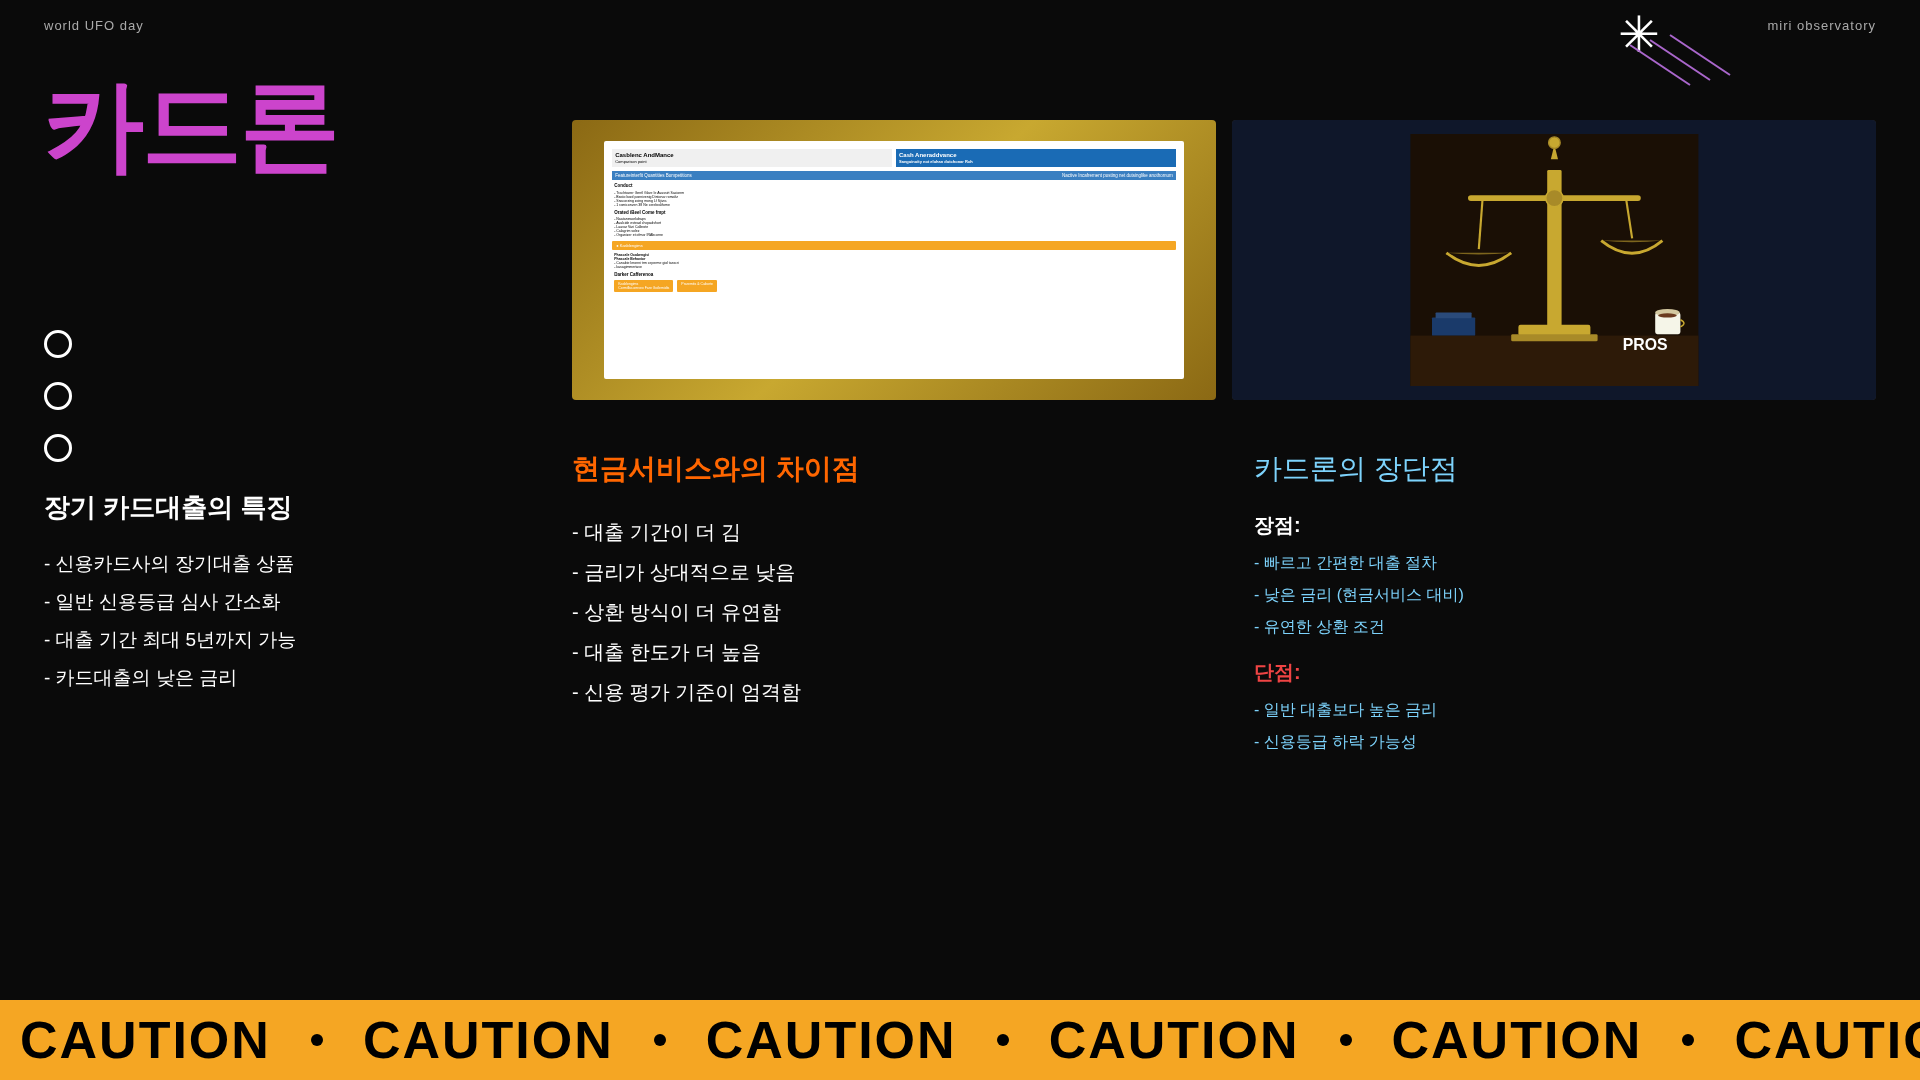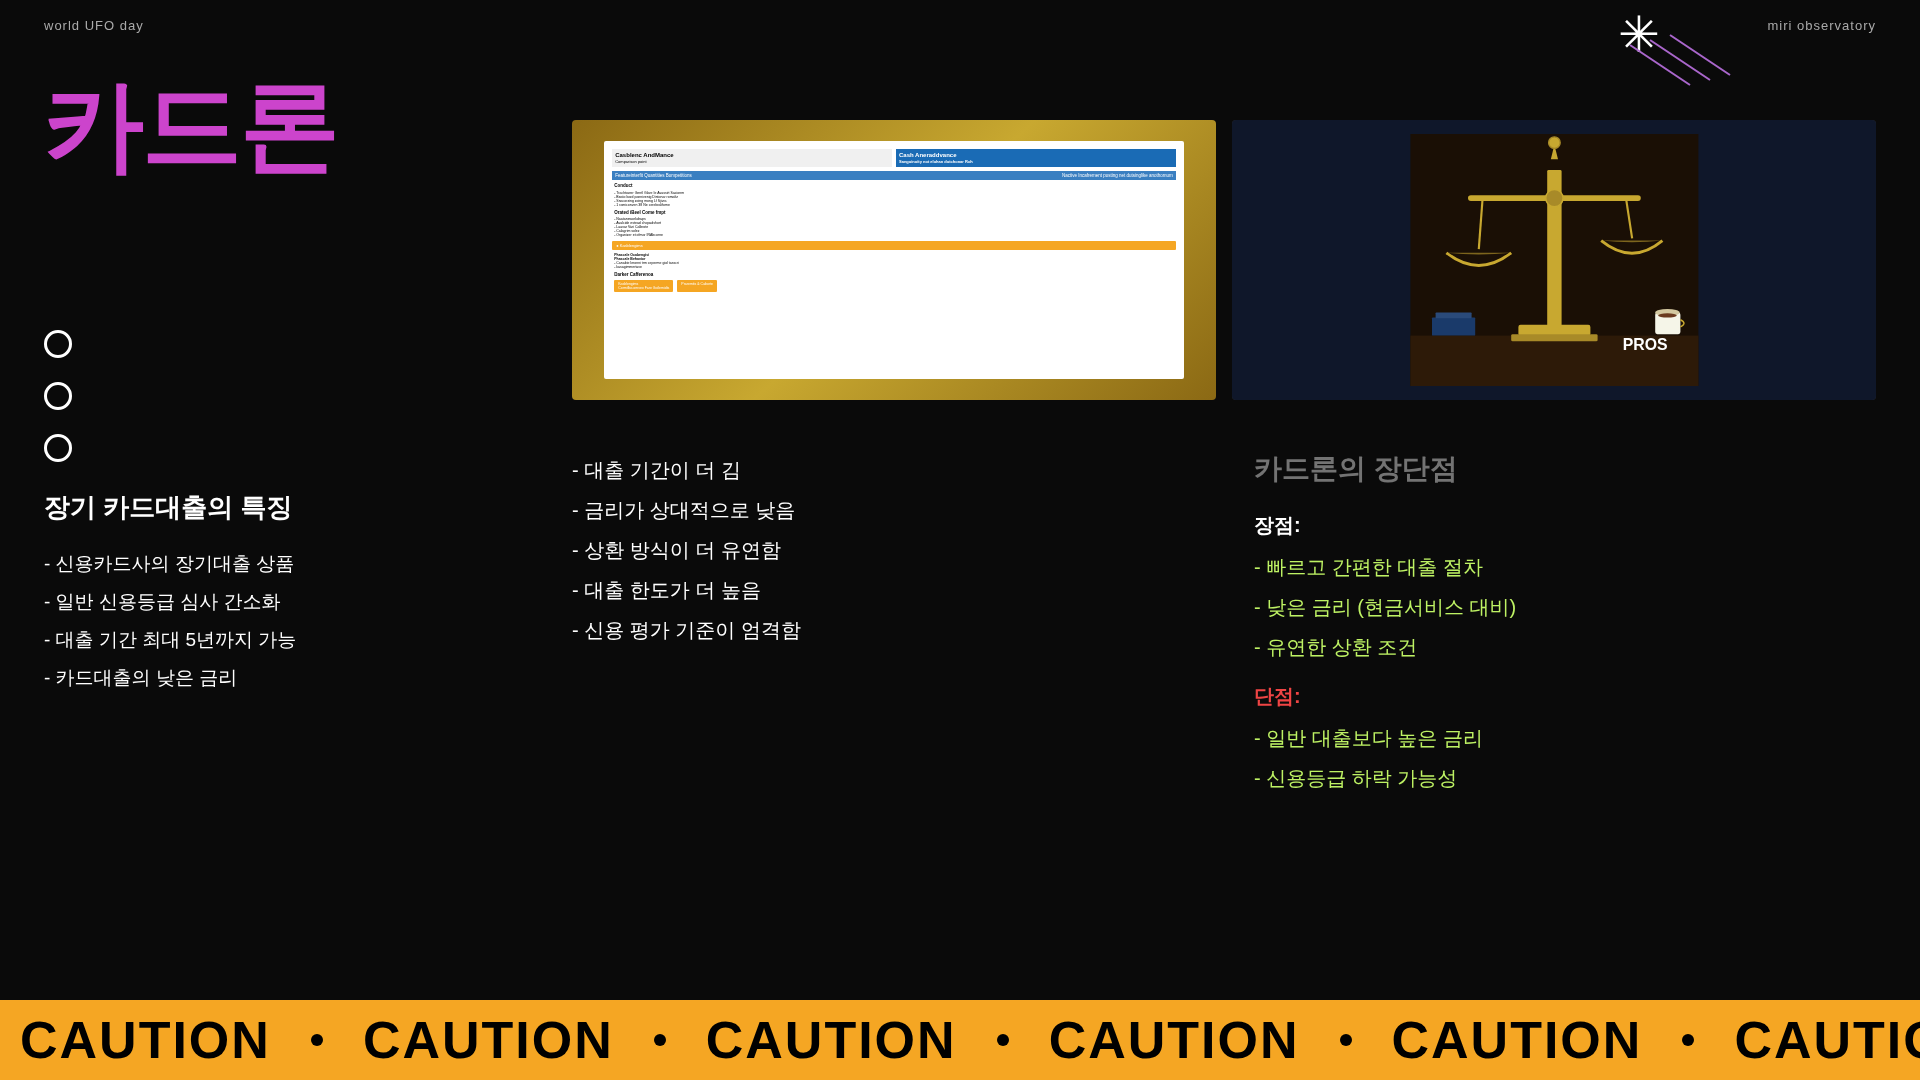--- a/index.html
+++ b/index.html
@@ -235,43 +235,43 @@
       line-height: 2;
     }
 
     
     .right-col {
       flex: 1;
     }
 
     .pros-cons-title {
       font-size: 28px;
-      font-weight: 700;
-      color: #737373;
+      font-weight: 400;
+      color: #7dd3fc;
       margin-bottom: 24px;
     }
 
     .pros-label {
       font-size: 20px;
       font-weight: bold;
       color: #ffffff;
       margin-bottom: 8px;
     }
 
     .cons-label {
       font-size: 20px;
       font-weight: bold;
       color: #ef4444;
       margin-top: 16px;
       margin-bottom: 8px;
     }
 
     .pros-cons-content {
-      font-size: 20px;
-      color: #bef264;
+      font-size: 16px;
+      color: #7dd3fc;
       line-height: 2;
     }
 
     
     .caution-banner {
       position: absolute;
       bottom: 0;
       left: 0;
       right: 0;
       height: 80px;
@@ -440,20 +440,21 @@
 
         <ellipse cx="357" cy="252" rx="13" ry="3" fill="#6b3a1f"></ellipse>
       </svg>
     </div>
   </div>
 </div>
 
 <div class="bottom-sections">
 
   <div class="bottom-col">
+    <h2 class="bottom-title">현금서비스와의 차이점</h2>
     <div class="bottom-content">
       <div>- 대출 기간이 더 김</div>
       <div>- 금리가 상대적으로 낮음</div>
       <div>- 상환 방식이 더 유연함</div>
       <div>- 대출 한도가 더 높음</div>
       <div>- 신용 평가 기준이 엄격함</div>
     </div>
   </div>
 
   <div class="right-col">

